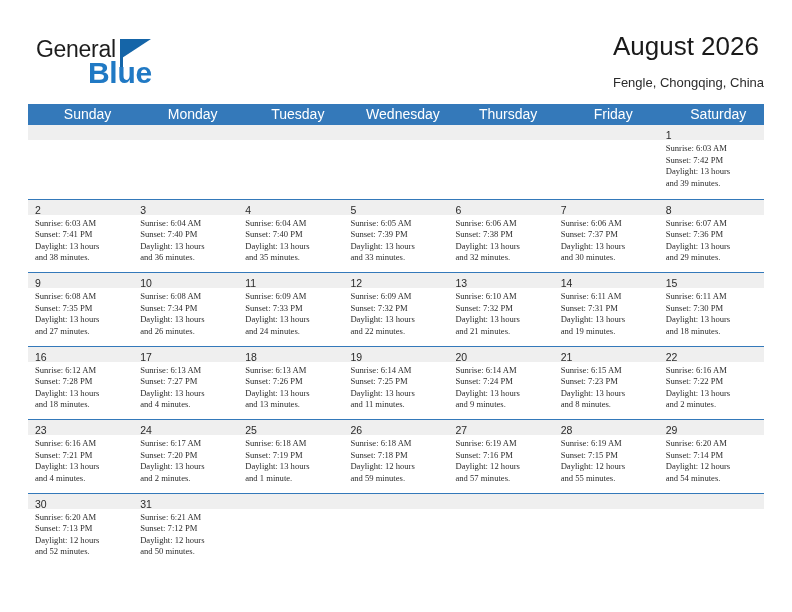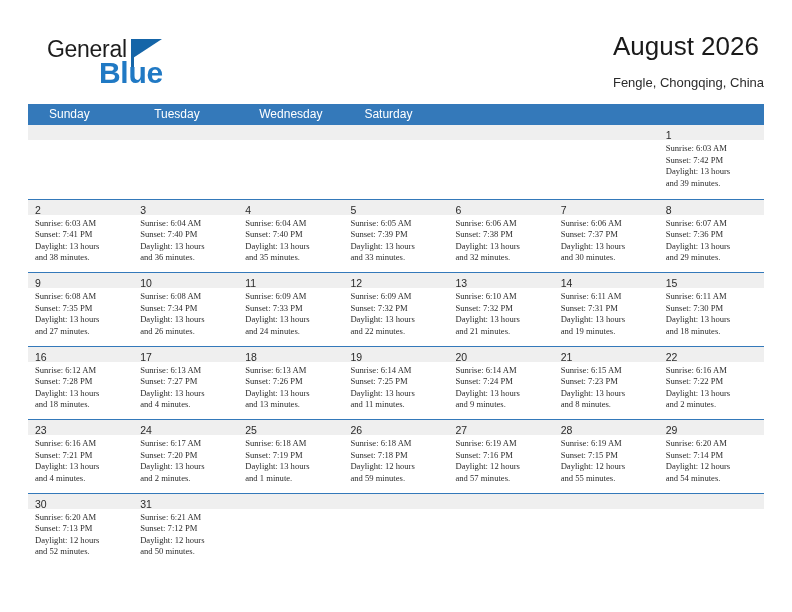--- a/index.html
+++ b/index.html
@@ -21,21 +21,21 @@
   
   .top {
     position: absolute;
     left: 28px;
     top: 30px;
     width: 736px;
     height: 70px;
   }
   .logo {
     position: absolute;
-    left: 19px;
+    left: 8px;
     top: 6px;
     width: 180px;
     height: 56px;
   }
   .logo-general {
     position: absolute;
     left: 0; top: 0;
     font-size: 23px;
     letter-spacing: -0.3px;
     color: #1c1c1c;
@@ -99,24 +99,25 @@
   }
   .dow-row {
     display: flex;
     background: #3479ba;
     height: 21px;
   }
   .dow {
     flex: 0 0 105.14px;
     width: 105.14px;
     color: #ffffff;
-    font-size: 12px;
+    font-size: 14px;
     line-height: 21px;
-    padding-left: 21px;
+    padding-left: 14px;
     white-space: nowrap;
+    text-align: center;
   }
   .week {
     display: flex;
     border-top: 1.4px solid #3479ba;
     height: 73.5px;
   }
   .week.first {
     border-top: none;
   }
   .cell {
@@ -166,22 +167,25 @@
     <div class="title-block">
       <div class="cal-title">August 2026</div>
       <div class="cal-sub">Fengle, Chongqing, China</div>
     </div>
 
   </div>
 
   <div class="calendar">
     <div class="dow-row">
       <div class="dow">Sunday</div>
+      <div class="dow">Monday</div>
       <div class="dow">Tuesday</div>
       <div class="dow">Wednesday</div>
+      <div class="dow">Thursday</div>
+      <div class="dow">Friday</div>
       <div class="dow">Saturday</div>
     </div>
     <div id="weeks-container">
         <div class="week first">
           <div class="cell empty">
             <div class="daynum-band"><span class="daynum"></span></div>
           </div>
           <div class="cell empty">
             <div class="daynum-band"><span class="daynum"></span></div>
           </div>

